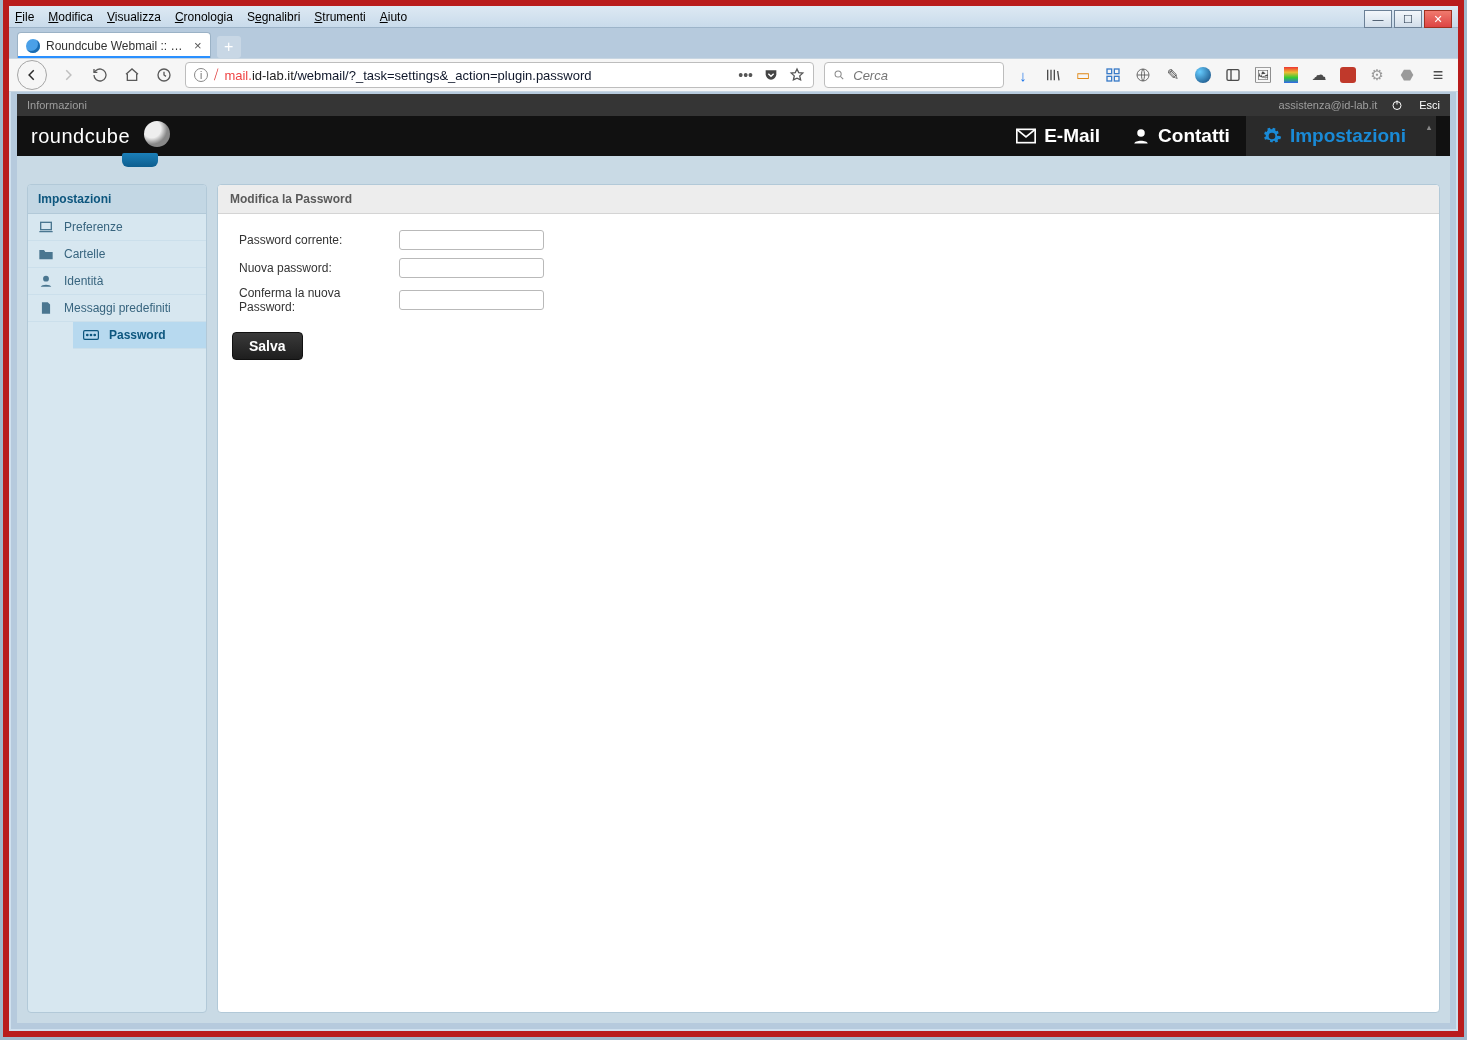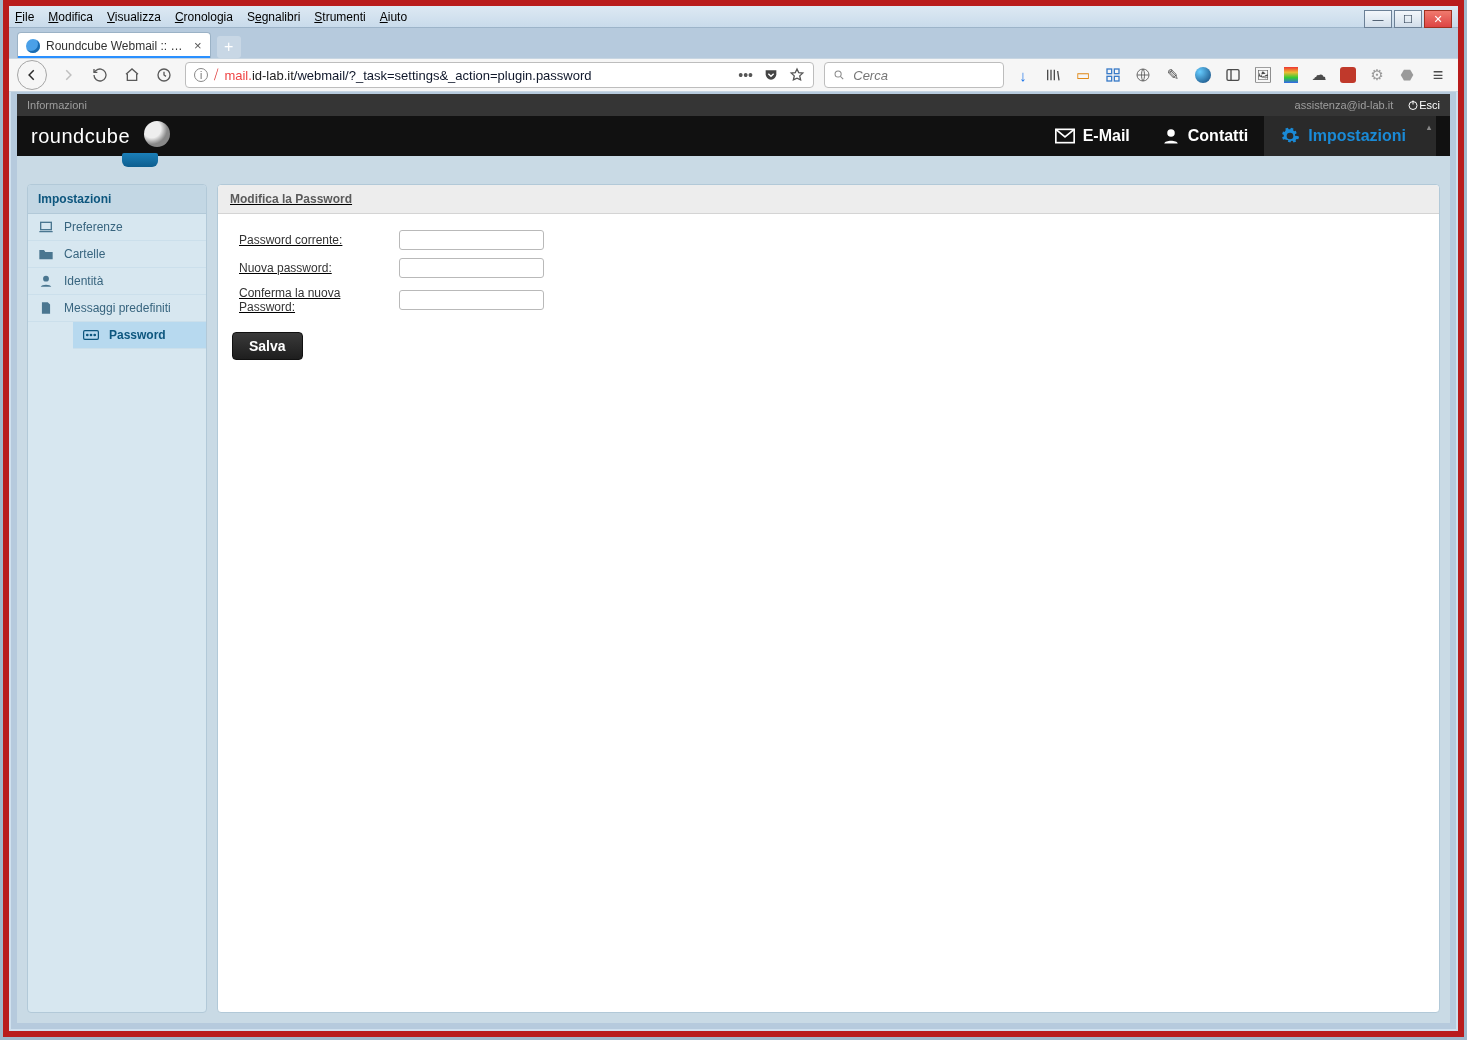--- a/index.html
+++ b/index.html
@@ -135,40 +135,40 @@
   .infobar{
     height:22px;
     background:#353535;
     color:#9e9e9e;
     font-size:11px;
     display:flex;
     align-items:center;
     padding:0 10px;
   }
   .infobar .right{ margin-left:auto; display:flex; align-items:center; gap:14px; color:#9e9e9e;}
-  .infobar .right a{ color:#fff; display:flex; align-items:center; gap:0;}
+  .infobar .right a{ color:#fff; display:flex; align-items:center; gap:16px;}
   .appheader{
     height:40px;
     background:#111;
     display:flex;
     align-items:center;
     padding:0 14px;
     color:#fff;
   }
   .logo{
     font-size:20px; font-weight:400; letter-spacing:.5px;
     color:#fff; display:flex; align-items:center; gap:6px;
     font-family:"Segoe UI", Arial, sans-serif;
   }
   .logo .ball{ width:26px; height:26px; background:radial-gradient(circle at 30% 30%, #eee 0 35%, #888 60%); border-radius:50%; position:relative;}
   .logo .tray{ width:36px; height:14px; background:linear-gradient(#1b7fb8,#0d5e8f); border-radius:2px 2px 6px 6px; margin-left:-16px; margin-top:18px;}
   .topnav{ margin-left:auto; display:flex; height:100%; }
   .topnav-item{
     display:flex; align-items:center; gap:8px;
-    padding:0 16px; color:#fff; font-size:16px; font-weight:bold;
+    padding:0 16px; color:#fff; font-size:19px; font-weight:bold;
   }
   .topnav-item.active{ background:#2a2a2a; color:#1a8ad6; }
   .topnav-item.active svg, .topnav-item.active .icon{ color:#1a8ad6;}
   .expand-handle{ width:14px; background:#2a2a2a; color:#888; display:flex; align-items:flex-start; justify-content:center; padding-top:6px; font-size:9px;}
   
   .content{
     position:absolute;
     left:10px; right:10px; top:90px; bottom:10px;
     display:flex;
     gap:10px;
@@ -202,21 +202,20 @@
     margin-left:45px;
   }
   .side-item .sicon{ width:16px; height:14px; display:flex; align-items:center; justify-content:center; color:#4a7690;}
   .mainpanel{
     flex:1;
     background:#fff;
     border:1px solid #b2c9d8;
     border-radius:4px;
     display:flex;
     flex-direction:column;
-    text-decoration:underline;
   }
   .panel-header{
     background:#ededed;
     color:#5a5a5a;
     font-weight:bold;
     font-size:12px;
     padding:7px 12px;
     border-bottom:1px solid #d4d4d4;
     border-radius:4px 4px 0 0;
   }

